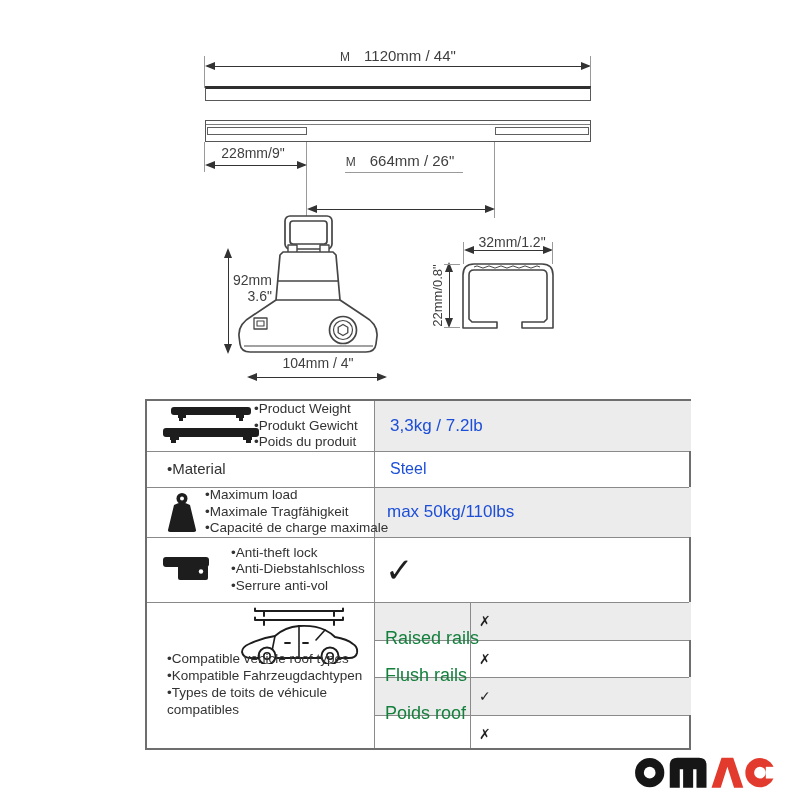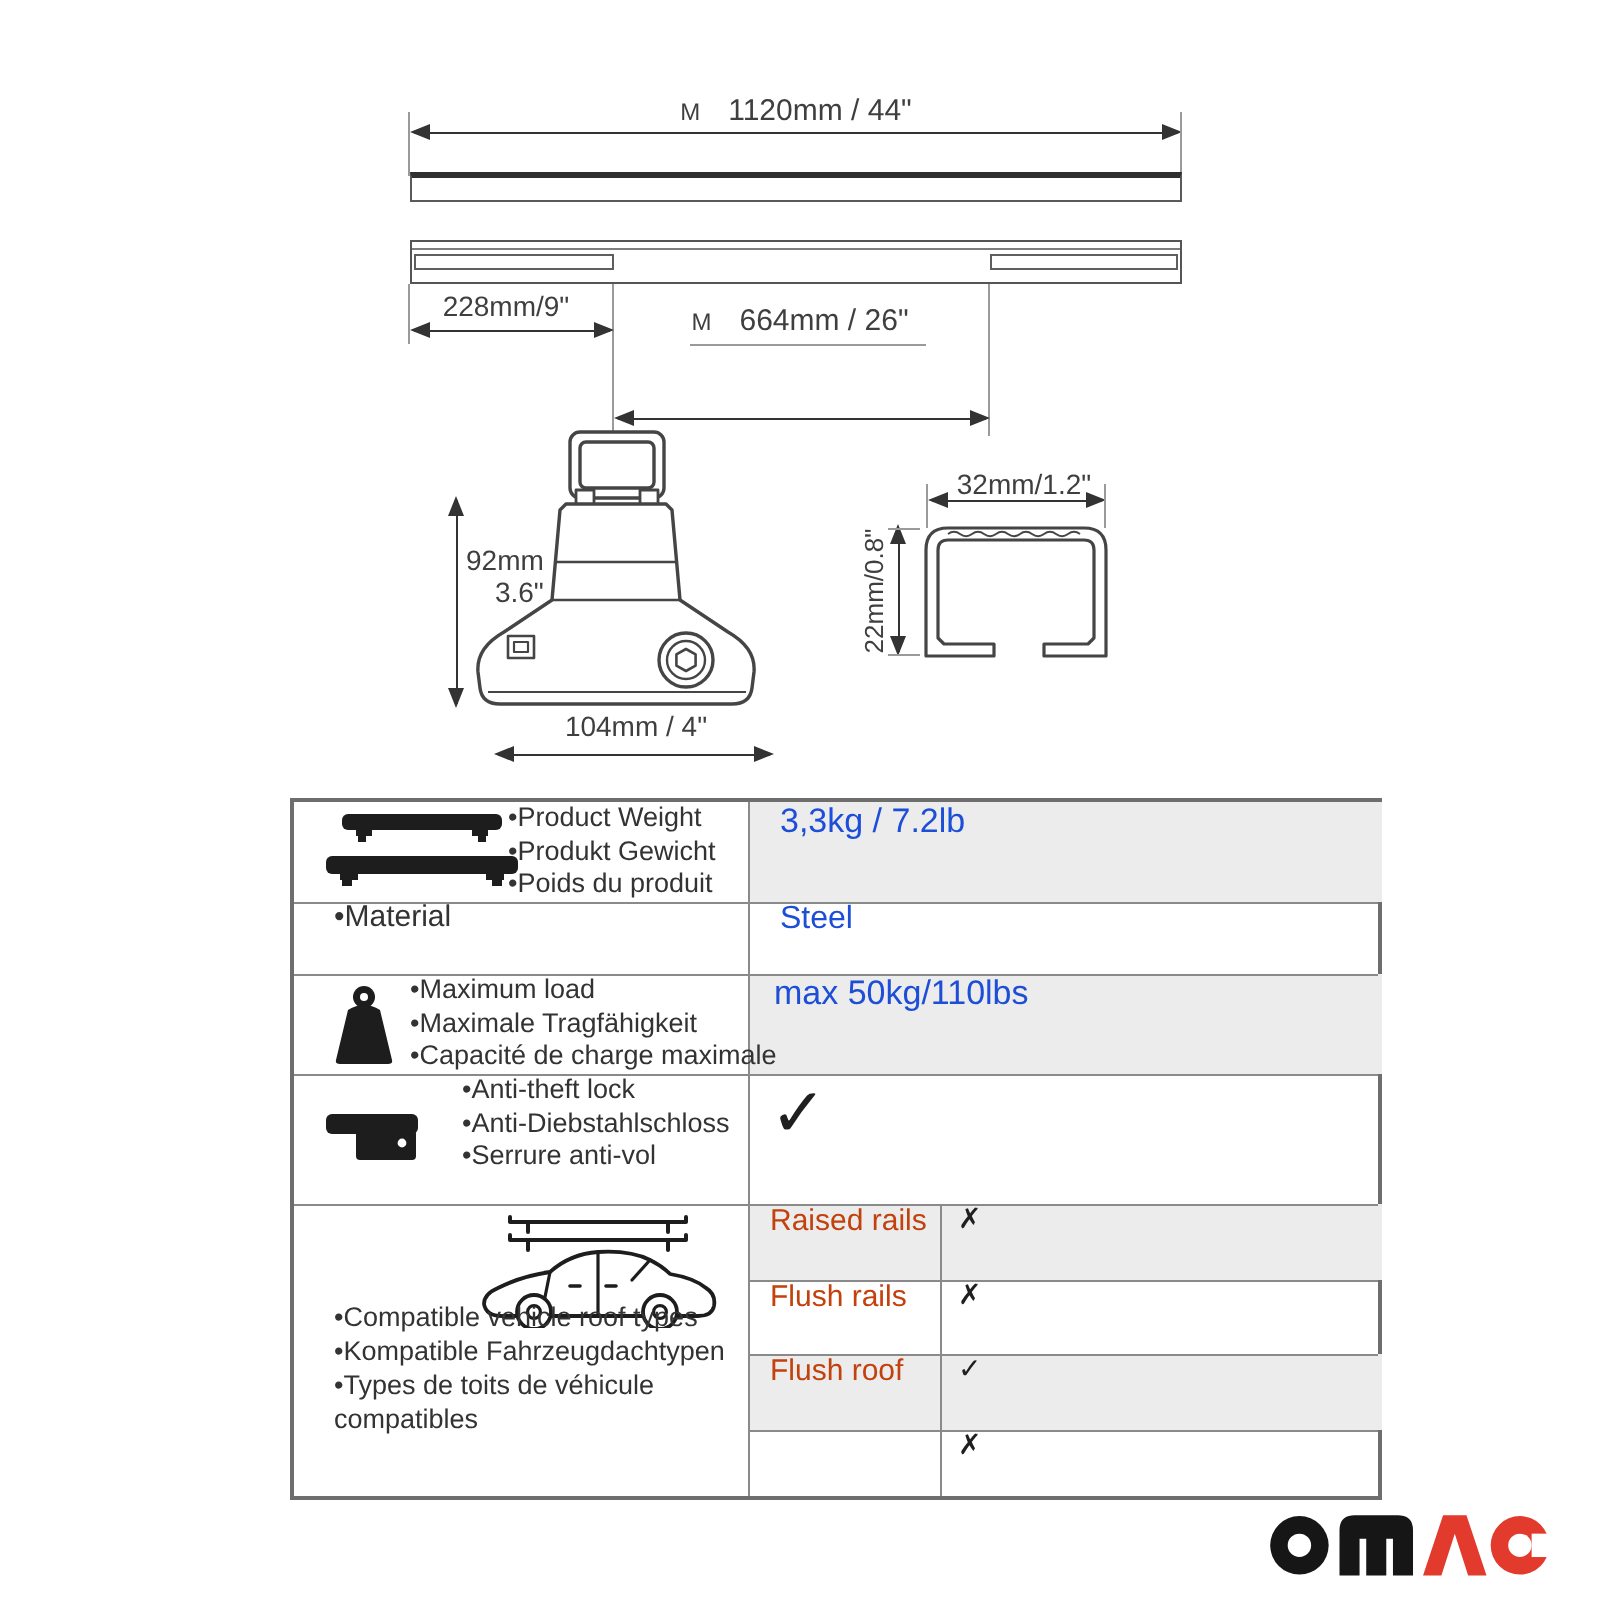--- a/index.html
+++ b/index.html
@@ -34,23 +34,23 @@
   .bar-side .innertop{position:absolute;left:0;right:0;top:3px;height:1px;background:#7d7d7d;}
   .sleeve{position:absolute;top:6px;height:8px;box-sizing:border-box;border:1px solid #5f5f5f;}
   
   .table{left:145px;top:399px;width:546px;height:351px;box-sizing:border-box;
          border:2px solid #6e6e6e;background:#fff;}
   .shade{position:absolute;background:#ececec;}
   .hline{position:absolute;left:0;right:0;height:1px;background:#8a8a8a;}
   .vline{position:absolute;width:1px;background:#8a8a8a;}
   .cell-labels{font-size:13.5px;line-height:16.5px;color:#333;}
   .cell-value{font-size:17px;color:#1d4ed8;}
-  .subrow-label{font-size:15px;color:#c2410c;}
+  .subrow-label{font-size:18px;color:#15803d;margin-top:17px;}
   .mark{font-family:"DejaVu Sans", sans-serif;color:#1f1f1f;}
-  .flexv{display:flex;align-items:flex-start;}
+  .flexv{display:flex;align-items:center;}
   svg{display:block;}
 </style>
 </head>
 <body>
 
 <div id="page">
 
 
   <div class="abs dimlabel" style="left:205px;top:47px;width:386px;font-size:15px;">
     <span class="pfx">M</span><span>1120mm / 44"</span>
@@ -214,21 +214,21 @@
       <div>•Kompatible Fahrzeugdachtypen</div>
       <div>•Types de toits de véhicule compatibles</div>
     </div>
 
     <div class="abs subrow-label flexv" style="left:238px;top:201px;height:38px;">Raised rails</div>
     <div class="abs mark flexv" style="left:332px;top:201px;height:38px;font-size:14px;">✗</div>
 
     <div class="abs subrow-label flexv" style="left:238px;top:239px;height:37px;">Flush rails</div>
     <div class="abs mark flexv" style="left:332px;top:239px;height:37px;font-size:14px;">✗</div>
 
-    <div class="abs subrow-label flexv" style="left:238px;top:276px;height:38px;">Flush roof</div>
+    <div class="abs subrow-label flexv" style="left:238px;top:276px;height:38px;">Poids roof</div>
     <div class="abs mark flexv" style="left:332px;top:276px;height:38px;font-size:14px;">✓</div>
 
     <div class="abs mark flexv" style="left:332px;top:314px;height:37px;font-size:14px;">✗</div>
   </div>
 
   <svg class="abs" style="left:633px;top:752px;" width="142" height="38" viewBox="0 0 170 44" aria-label="OMAC">
     <circle cx="20" cy="24" r="17.5" fill="#161616"></circle>
     <circle cx="20" cy="24" r="7" fill="#fff"></circle>
     <path d="M44,42 V15 Q44,6 53,6 H79 Q88,6 88,15 V42 H76 V20 H72 V42 H60 V20 H56 V42 Z" fill="#161616"></path>
     <path d="M94,42 L106,6 H120 L132,42 H121 L113,17 L105,42 Z" fill="#e23a2c"></path>

